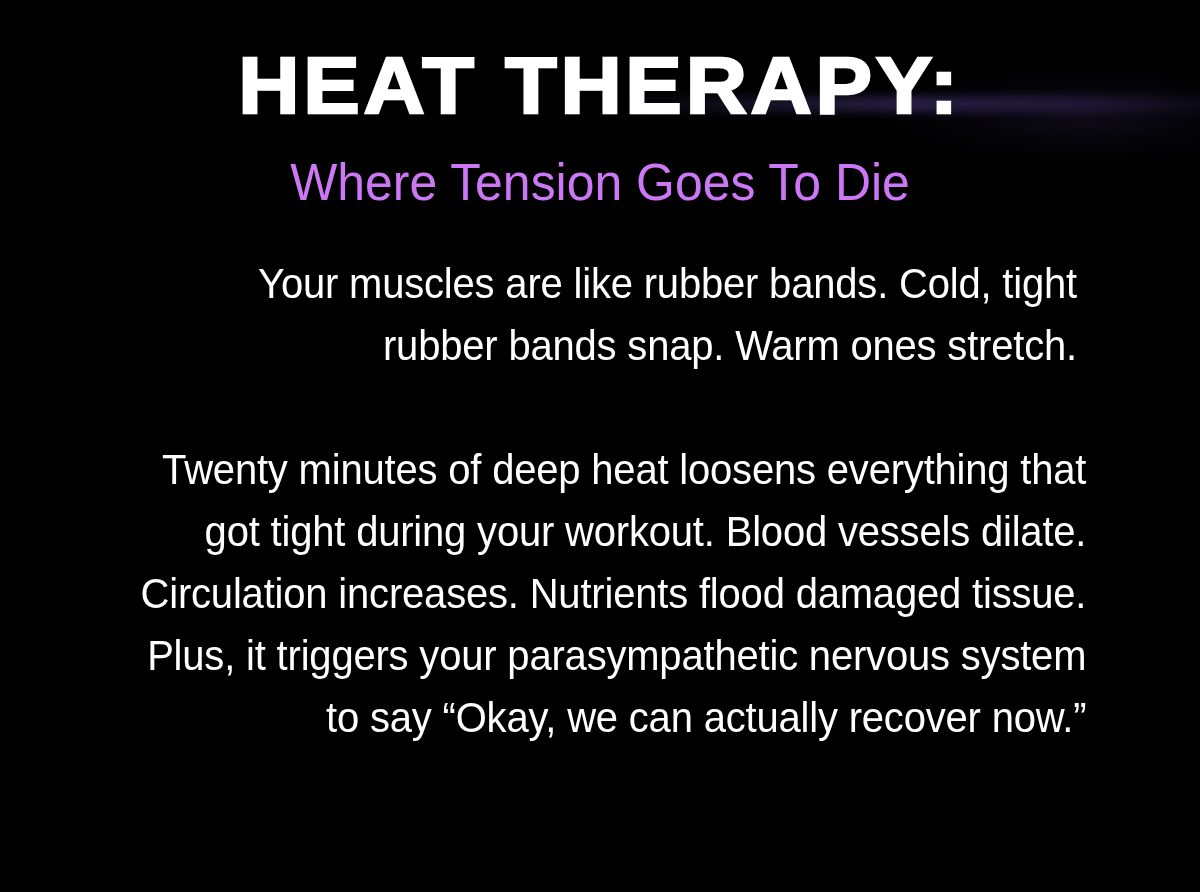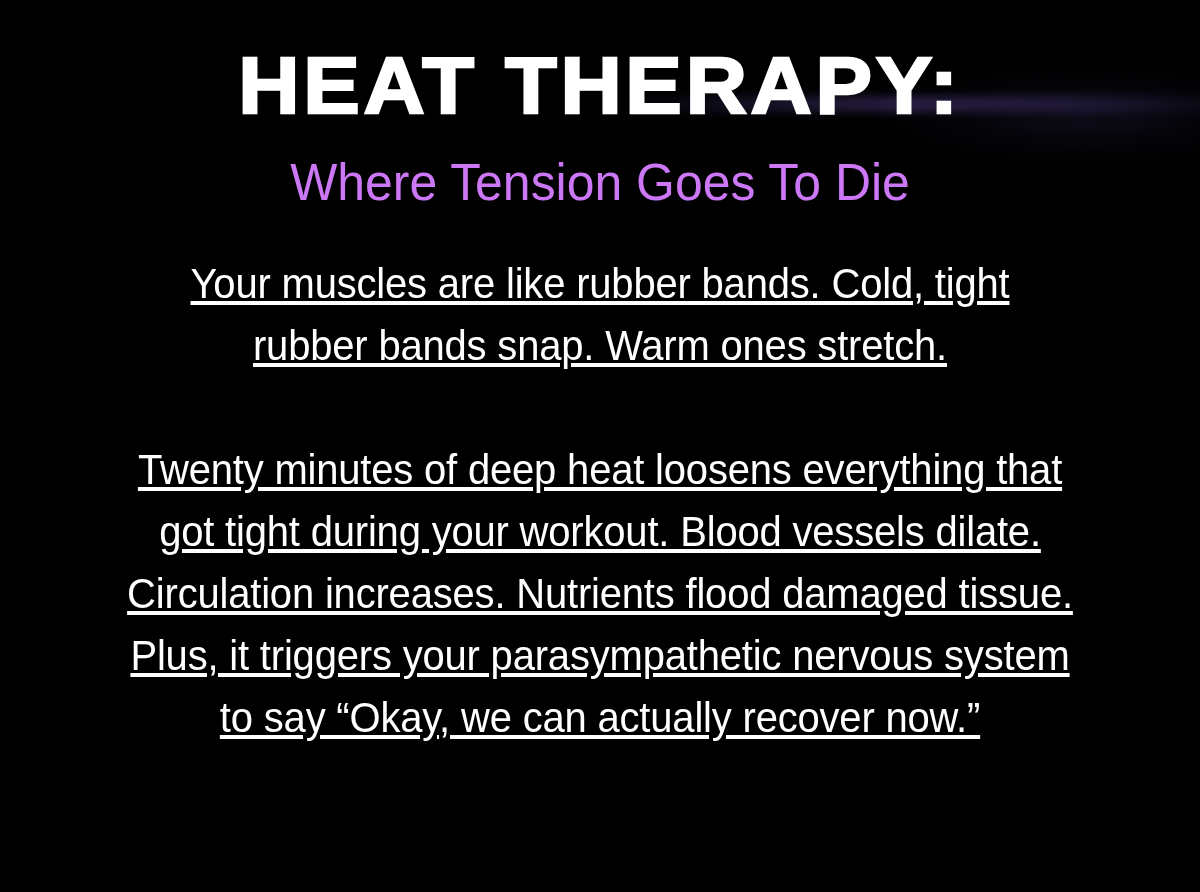--- a/index.html
+++ b/index.html
@@ -90,25 +90,24 @@
     letter-spacing: 0px;
     transform: scaleX(0.96);
     transform-origin: 50% 50%;
     white-space: nowrap;
   }
 
   
   .body-copy {
     position: absolute;
     top: 252px;
-    left: 100px;
+    left: 112px;
     width: 1000px;
-    text-align: center;
+    text-align: right;
     color: #ffffff;
-    text-decoration: underline;
   }
 
   .para {
     font-family: "Liberation Sans", sans-serif;
     font-weight: 400;
     font-size: 43px;
     line-height: 62px;
     letter-spacing: -0.2px;
     color: #ffffff;
     transform: scaleX(0.93);

